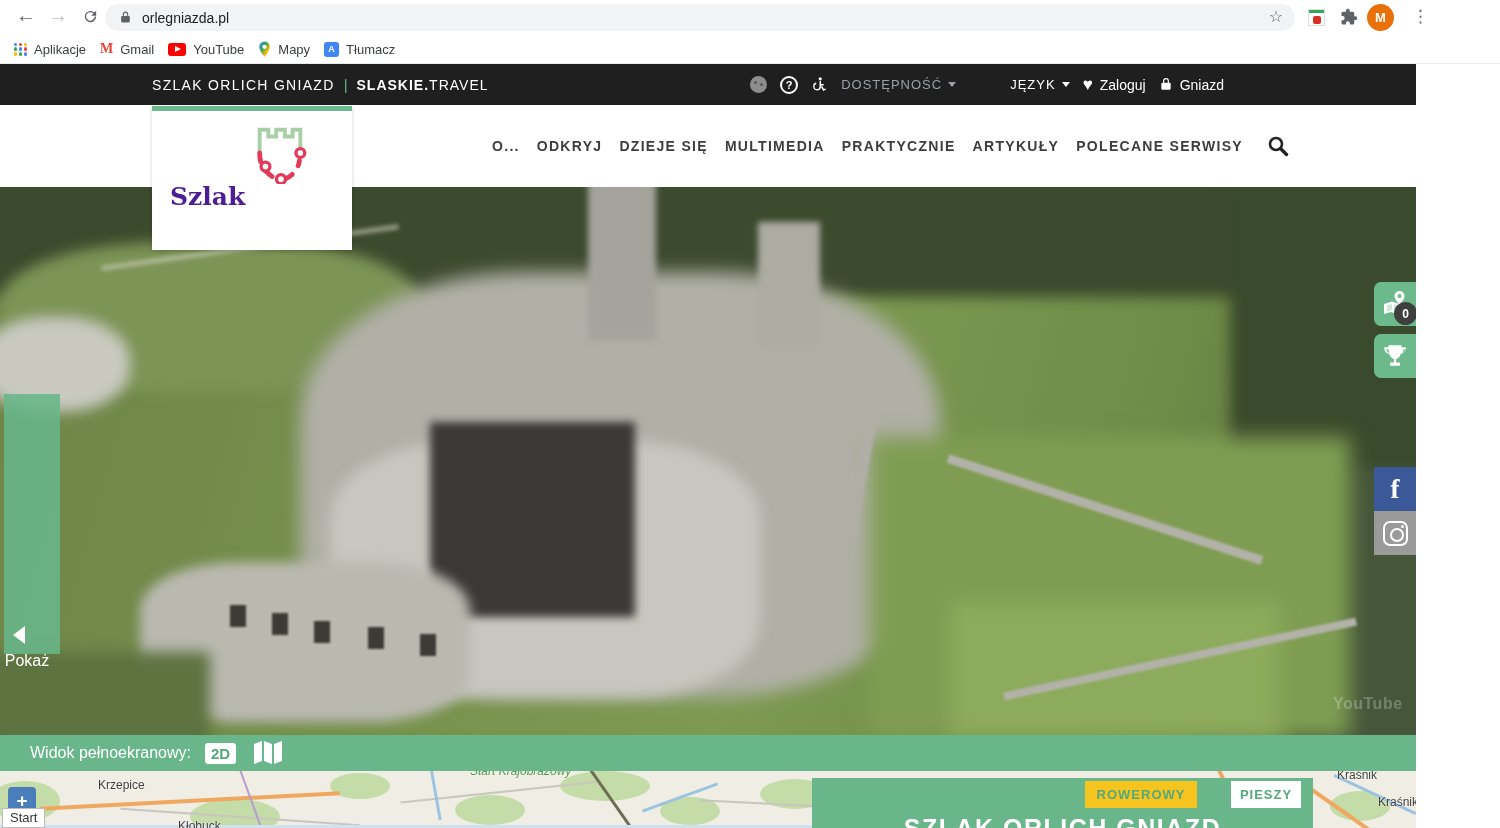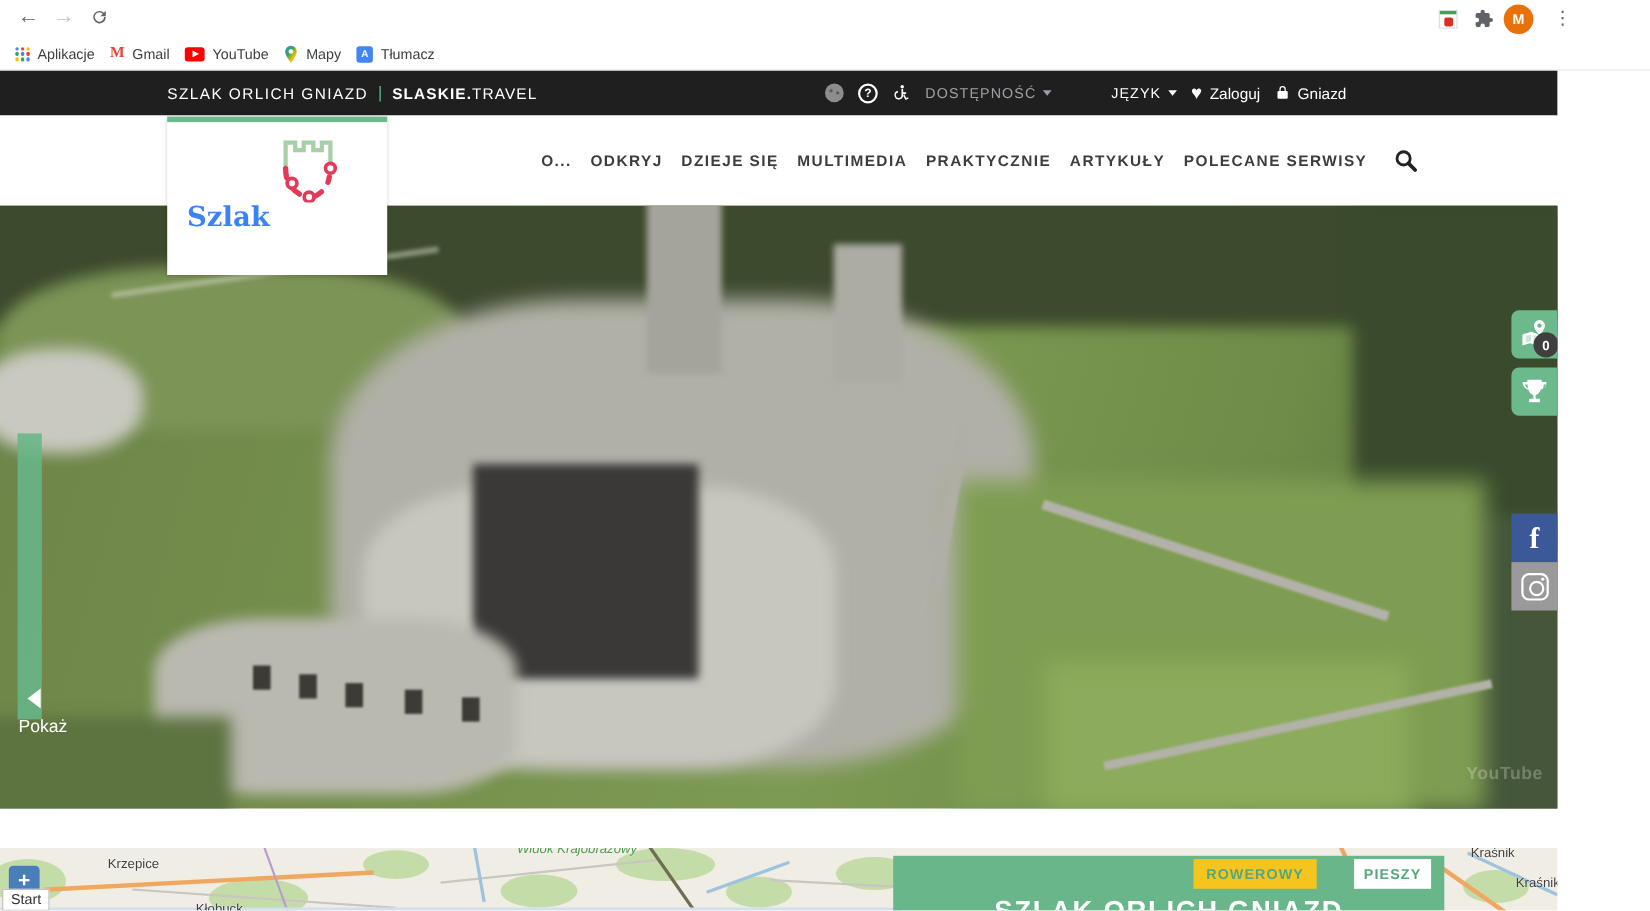--- a/index.html
+++ b/index.html
@@ -55,30 +55,30 @@
   
   .siteheader { position:absolute; left:0; top:41px; width:1416px; height:82px; background:#fff; }
   .mainnav { position:absolute; left:492px; top:0; height:82px; display:flex; align-items:center; gap:17px; }
   .nav-item { font-size:14px; font-weight:bold; letter-spacing:1.3px; color:#3d3d3d; white-space:nowrap; cursor:pointer; }
   .search-btn { margin-left:6px; cursor:pointer; display:flex; }
 
   
   .logo-box { position:absolute; left:152px; top:42px; width:200px; height:144px; background:#fff; box-shadow:0 1px 4px rgba(0,0,0,.18); z-index:30; }
   .logo-strip { position:absolute; left:0; top:0; width:100%; height:5px; background:#6cb98b; }
   .logo-svg { position:absolute; left:94px; top:16px; }
-  .logo-t1 { position:absolute; left:18px; top:76px; font-family:"DejaVu Serif", serif; font-weight:bold; font-size:25px; color:#3b82f6; }
+  .logo-t1 { position:absolute; left:18px; top:76px; font-family:"DejaVu Serif", serif; font-weight:bold; font-size:25px; color:#4c1d95; }
   .logo-t2 { position:absolute; left:16px; top:106px; font-family:"DejaVu Serif", serif; font-weight:bold; font-size:28px; color:#2d2d2d; letter-spacing:-0.5px; }
 
   
   .hero { position:absolute; left:0; top:123px; width:1416px; height:548px; overflow:hidden; background:linear-gradient(105deg,#6e8449 0%,#75904c 30%,#7d9a52 55%,#6f8c48 78%,#55693a 100%); }
   .blob { position:absolute; filter:blur(7px); }
   .sharp { position:absolute; }
   .ylwm { position:absolute; left:1333px; top:508px; font-size:16px; font-weight:bold; color:rgba(255,255,255,.25); letter-spacing:.5px; }
 
-  .show-panel { position:absolute; left:16px; top:207px; width:22px; height:260px; background:rgba(104,182,137,.88); cursor:pointer; }
+  .show-panel { position:absolute; left:4px; top:207px; width:56px; height:260px; background:rgba(104,182,137,.88); cursor:pointer; }
   .show-tri { position:absolute; left:9px; top:232px; width:0; height:0; border-top:9px solid transparent; border-bottom:9px solid transparent; border-right:12px solid #fff; }
   .show-label { position:absolute; left:-6px; top:258px; width:58px; text-align:center; color:#fff; font-size:16px; }
 
   .side-btn { position:absolute; left:1374px; width:42px; height:44px; background:#6cb98b; border-radius:7px 0 0 7px; display:flex; align-items:center; justify-content:center; cursor:pointer; }
   .badge0 { position:absolute; left:1394px; top:115px; width:23px; height:23px; border-radius:50%; background:#3f3f3f; color:#fff; font-size:12px; font-weight:bold; display:flex; align-items:center; justify-content:center; z-index:5; }
   .soc { position:absolute; left:1374px; width:42px; height:44px; display:flex; align-items:center; justify-content:center; cursor:pointer; }
   .fb-f { color:#fff; font-size:27px; font-weight:bold; font-family:"Liberation Serif", serif; }
   .ig-ico { width:25px; height:25px; border:2px solid #fff; border-radius:7px; position:relative; }
   .ig-ico::before { content:""; position:absolute; left:5.5px; top:5.5px; width:10px; height:10px; border:2px solid #fff; border-radius:50%; }
   .ig-ico::after { content:""; position:absolute; right:2px; top:2px; width:3px; height:3px; background:#fff; border-radius:50%; }
@@ -112,20 +112,27 @@
 
 <div class="screen">
 
   <div class="toolbar">
     <div class="nav-glyph" style="left:16px;">←</div>
     <div class="nav-glyph" style="left:48px;color:#bdc1c6;">→</div>
     <div class="nav-glyph" style="left:82px;top:7px;">
       <svg width="17" height="17" viewBox="0 0 24 24">
           <path fill="#5f6368" d="M17.6 6.4A8 8 0 1 0 20 12h-2.2A6 6 0 1 1 16.2 7.8L13 11h7V4l-2.4 2.4z"></path>
         </svg>
+    </div>
+    <div class="addr-pill">
+      <svg style="margin-left:14px;" width="13" height="13" viewBox="0 0 24 24">
+          <path fill="#5f6368" d="M12 1a5 5 0 0 0-5 5v3H6a2 2 0 0 0-2 2v8a2 2 0 0 0 2 2h12a2 2 0 0 0 2-2v-8a2 2 0 0 0-2-2h-1V6a5 5 0 0 0-5-5zm-3 8V6a3 3 0 0 1 6 0v3H9z"></path>
+        </svg>
+      <span class="addr-url">orlegniazda.pl</span>
+      <span class="pill-star">☆</span>
     </div>
     <div class="ext-box">
         <span class="g"></span>
         <span class="r"></span>
       </div>
     <div style="position:absolute;left:1340px;top:8px;">
       <svg width="18" height="18" viewBox="0 0 24 24">
           <path fill="#5f6368" d="M20.5 11H19V7a2 2 0 0 0-2-2h-4V3.5a2.5 2.5 0 0 0-5 0V5H4a2 2 0 0 0-2 2v3.8h1.5a2.7 2.7 0 0 1 0 5.4H2V20a2 2 0 0 0 2 2h3.8v-1.5a2.7 2.7 0 0 1 5.4 0V22H17a2 2 0 0 0 2-2v-4h1.5a2.5 2.5 0 0 0 0-5z"></path>
         </svg>
     </div>
@@ -293,20 +300,31 @@
         </svg>
       </div>
       <div class="soc" style="top:280px;background:#3b5998;">
         <span class="fb-f">f</span>
       </div>
       <div class="soc" style="top:324px;background:#9a9a9a;">
         <span class="ig-ico"></span>
       </div>
     </div>
 
+    <div class="greenbar">
+      <span class="gb-label">Widok pełnoekranowy:</span>
+      <span class="gb-2d">2D</span>
+      <span class="gb-map">
+        <svg width="32" height="24" viewBox="0 0 32 24">
+          <path fill="#fff" d="M2 3 L10 0 L10 20 L2 23 Z"></path>
+          <path fill="#fff" d="M12 0 L20 3 L20 23 L12 20 Z"></path>
+          <path fill="#fff" d="M22 3 L30 0 L30 20 L22 23 Z"></path>
+        </svg>
+      </span>
+    </div>
 
     <div class="mapstrip">
       <div class="patch" style="left:-10px;top:10px;width:70px;height:40px;"></div>
       <div class="patch" style="left:190px;top:28px;width:90px;height:35px;"></div>
       <div class="patch" style="left:330px;top:2px;width:60px;height:26px;"></div>
       <div class="patch" style="left:455px;top:24px;width:70px;height:30px;"></div>
       <div class="patch" style="left:560px;top:0px;width:90px;height:30px;"></div>
       <div class="patch" style="left:660px;top:26px;width:60px;height:28px;"></div>
       <div class="patch" style="left:760px;top:8px;width:70px;height:30px;"></div>
       <div class="patch" style="left:1330px;top:20px;width:60px;height:30px;"></div>
@@ -320,21 +338,21 @@
       <div class="road p" style="left:210px;top:25px;width:80px;transform:rotate(70deg);"></div>
       <div class="road b" style="left:405px;top:18px;width:60px;transform:rotate(80deg);"></div>
       <div class="road b" style="left:640px;top:25px;width:80px;transform:rotate(-20deg);"></div>
       <div class="road b" style="left:1330px;top:22px;width:90px;transform:rotate(25deg);"></div>
       <div class="shoreline"></div>
 
       <div class="mlabel" style="left:98px;top:7px;">Krzepice</div>
       <div class="mlabel" style="left:178px;top:48px;">Kłobuck</div>
       <div class="mlabel" style="left:1337px;top:-3px;">Kraśnik</div>
       <div class="mlabel" style="left:1378px;top:24px;">Kraśnik</div>
-      <div class="mlabel green" style="left:470px;top:-7px;">Widok Krajobrazowy</div>
+      <div class="mlabel green" style="left:470px;top:-7px;">Start Krajobrazowy</div>
 
       <div class="zoom-in">+</div>
       <div class="start-tip">Start</div>
 
       <div class="trail-panel">
         <div class="btn-bike">ROWEROWY</div>
         <div class="btn-walk">PIESZY</div>
         <div class="trail-title">SZLAK ORLICH GNIAZD</div>
       </div>
     </div>

